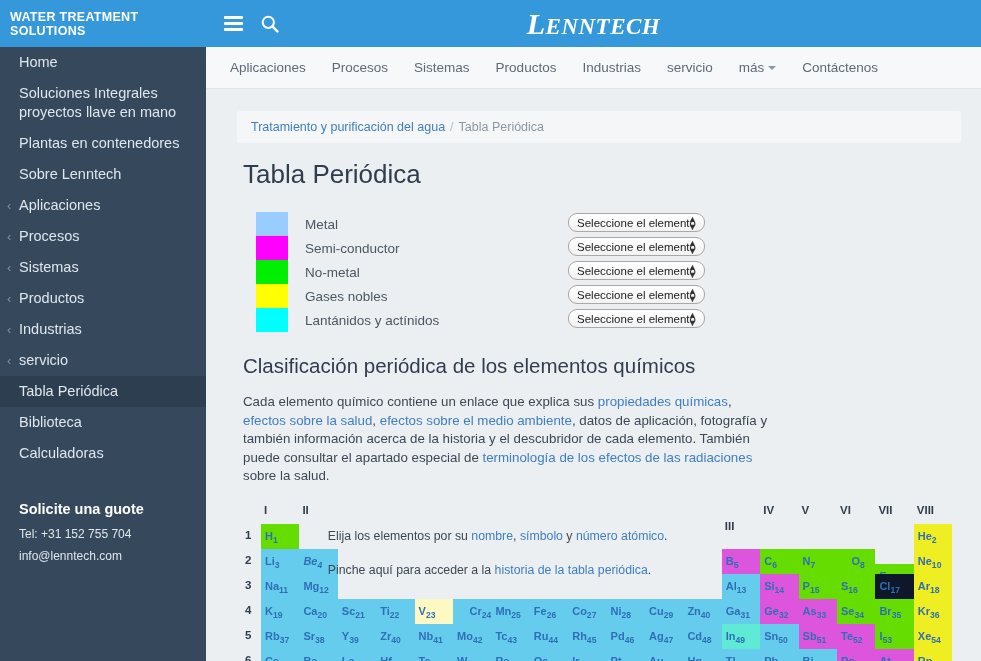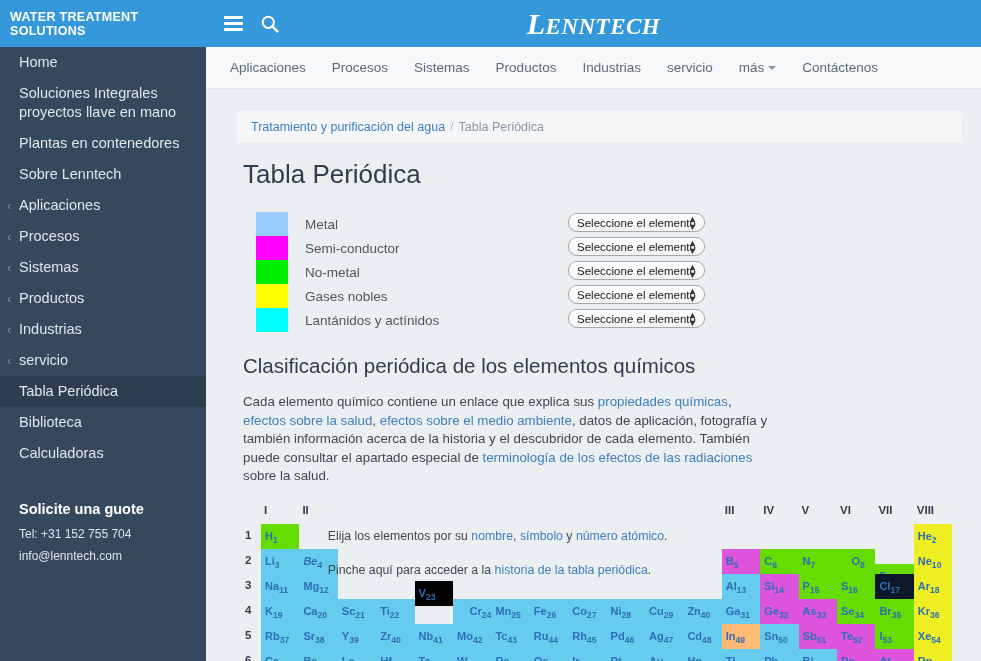--- a/index.html
+++ b/index.html
@@ -354,21 +354,21 @@
           </div>
         </div>
 
       <h2 id="section-title">Clasificación periódica de los elementos químicos</h2>
 
       <p id="intro"><span>Cada elemento químico contiene un enlace que explica sus </span><a>propiedades químicas</a><span>, </span><a>efectos sobre la salud</a><span>, </span><a>efectos sobre el medio ambiente</a><span>, datos de aplicación, fotografía y también información acerca de la historia y el descubridor de cada elemento. También puede consultar el apartado especial de </span><a>terminología de los efectos de las radiaciones</a><span> sobre la salud.</span></p>
 
       <div id="ptable">
           <div class="grp-head" style="left: 21px; top: 2px;">I</div>
           <div class="grp-head" style="left: 59.4px; top: 2px;">II</div>
-          <div class="grp-head" style="left: 481.8px; top: 2px;">III</div>
+          <div class="grp-head" style="left: 481.8px; top: 18px;">III</div>
           <div class="grp-head" style="left: 520.2px; top: 2px;">IV</div>
           <div class="grp-head" style="left: 558.6px; top: 2px;">V</div>
           <div class="grp-head" style="left: 597px; top: 2px;">VI</div>
           <div class="grp-head" style="left: 635.4px; top: 2px;">VII</div>
           <div class="grp-head" style="left: 673.8px; top: 2px;">VIII</div>
           <div class="per-head" style="left: 2px; top: 27px;">1</div>
           <div class="per-head" style="left: 2px; top: 52px;">2</div>
           <div class="per-head" style="left: 2px; top: 77px;">3</div>
           <div class="per-head" style="left: 2px; top: 102px;">4</div>
           <div class="per-head" style="left: 2px; top: 127px;">5</div>
@@ -388,21 +388,21 @@
           <div class="cell" style="left: 478.8px; top: 72px; width: 38.4px; height: 25px; background: rgb(102, 204, 238);"><span>Al</span><sub>13</sub></div>
           <div class="cell" style="left: 517.2px; top: 72px; width: 38.4px; height: 25px; background: rgb(221, 85, 221);"><span>Si</span><sub>14</sub></div>
           <div class="cell" style="left: 555.6px; top: 72px; width: 38.4px; height: 25px; background: rgb(102, 221, 0);"><span>P</span><sub>15</sub></div>
           <div class="cell" style="left: 594px; top: 72px; width: 38.4px; height: 25px; background: rgb(102, 221, 0);"><span>S</span><sub>16</sub></div>
           <div class="cell" style="left: 632.4px; top: 72px; width: 38.4px; height: 25px; background: #0f172a;"><span>Cl</span><sub>17</sub></div>
           <div class="cell" style="left: 670.8px; top: 72px; width: 38.4px; height: 25px; background: rgb(238, 238, 34);"><span>Ar</span><sub>18</sub></div>
           <div class="cell" style="left: 18px; top: 97px; width: 38.4px; height: 25px; background: rgb(102, 204, 238);"><span>K</span><sub>19</sub></div>
           <div class="cell" style="left: 56.4px; top: 97px; width: 38.4px; height: 25px; background: rgb(102, 204, 238);"><span>Ca</span><sub>20</sub></div>
           <div class="cell" style="left: 94.8px; top: 97px; width: 38.4px; height: 25px; background: rgb(102, 204, 238);"><span>Sc</span><sub>21</sub></div>
           <div class="cell" style="left: 133.2px; top: 97px; width: 38.4px; height: 25px; background: rgb(102, 204, 238);"><span>Ti</span><sub>22</sub></div>
-          <div class="cell" style="left: 171.6px; top: 79px; width: 38.4px; height: 25px; background: #000000;"><span>V</span><sub>23</sub></div>
+          <div class="cell" style="left: 171.6px; top: 97px; width: 38.4px; height: 25px; background: #fef9c3;"><span>V</span><sub>23</sub></div>
           <div class="cell" style="left: 210px; top: 97px; width: 38.4px; height: 25px; background: rgb(102, 204, 238); text-align: right;"><span>Cr</span><sub>24</sub></div>
           <div class="cell" style="left: 248.4px; top: 97px; width: 38.4px; height: 25px; background: rgb(102, 204, 238);"><span>Mn</span><sub>25</sub></div>
           <div class="cell" style="left: 286.8px; top: 97px; width: 38.4px; height: 25px; background: rgb(102, 204, 238);"><span>Fe</span><sub>26</sub></div>
           <div class="cell" style="left: 325.2px; top: 97px; width: 38.4px; height: 25px; background: rgb(102, 204, 238);"><span>Co</span><sub>27</sub></div>
           <div class="cell" style="left: 363.6px; top: 97px; width: 38.4px; height: 25px; background: rgb(102, 204, 238);"><span>Ni</span><sub>28</sub></div>
           <div class="cell" style="left: 402px; top: 97px; width: 38.4px; height: 25px; background: rgb(102, 204, 238);"><span>Cu</span><sub>29</sub></div>
           <div class="cell" style="left: 440.4px; top: 97px; width: 38.4px; height: 25px; background: rgb(102, 204, 238);"><span>Zn</span><sub>40</sub></div>
           <div class="cell" style="left: 478.8px; top: 97px; width: 38.4px; height: 25px; background: rgb(102, 204, 238);"><span>Ga</span><sub>31</sub></div>
           <div class="cell" style="left: 517.2px; top: 97px; width: 38.4px; height: 25px; background: rgb(221, 85, 221);"><span>Ge</span><sub>32</sub></div>
           <div class="cell" style="left: 555.6px; top: 97px; width: 38.4px; height: 25px; background: rgb(221, 85, 221);"><span>As</span><sub>33</sub></div>
@@ -414,21 +414,21 @@
           <div class="cell" style="left: 94.8px; top: 122px; width: 38.4px; height: 25px; background: rgb(102, 204, 238);"><span>Y</span><sub>39</sub></div>
           <div class="cell" style="left: 133.2px; top: 122px; width: 38.4px; height: 25px; background: rgb(102, 204, 238);"><span>Zr</span><sub>40</sub></div>
           <div class="cell" style="left: 171.6px; top: 122px; width: 38.4px; height: 25px; background: rgb(102, 204, 238);"><span>Nb</span><sub>41</sub></div>
           <div class="cell" style="left: 210px; top: 122px; width: 38.4px; height: 25px; background: rgb(102, 204, 238);"><span>Mo</span><sub>42</sub></div>
           <div class="cell" style="left: 248.4px; top: 122px; width: 38.4px; height: 25px; background: rgb(102, 204, 238);"><span>Tc</span><sub>43</sub></div>
           <div class="cell" style="left: 286.8px; top: 122px; width: 38.4px; height: 25px; background: rgb(102, 204, 238);"><span>Ru</span><sub>44</sub></div>
           <div class="cell" style="left: 325.2px; top: 122px; width: 38.4px; height: 25px; background: rgb(102, 204, 238);"><span>Rh</span><sub>45</sub></div>
           <div class="cell" style="left: 363.6px; top: 122px; width: 38.4px; height: 25px; background: rgb(102, 204, 238);"><span>Pd</span><sub>46</sub></div>
           <div class="cell" style="left: 402px; top: 122px; width: 38.4px; height: 25px; background: rgb(102, 204, 238);"><span>Ag</span><sub>47</sub></div>
           <div class="cell" style="left: 440.4px; top: 122px; width: 38.4px; height: 25px; background: rgb(102, 204, 238);"><span>Cd</span><sub>48</sub></div>
-          <div class="cell" style="left: 478.8px; top: 122px; width: 38.4px; height: 25px; background: #fdba74;"><span>In</span><sub>49</sub></div>
+          <div class="cell" style="left: 478.8px; top: 122px; width: 38.4px; height: 25px; background: #5eead4;"><span>In</span><sub>49</sub></div>
           <div class="cell" style="left: 517.2px; top: 122px; width: 38.4px; height: 25px; background: rgb(102, 204, 238);"><span>Sn</span><sub>50</sub></div>
           <div class="cell" style="left: 555.6px; top: 122px; width: 38.4px; height: 25px; background: rgb(221, 85, 221);"><span>Sb</span><sub>51</sub></div>
           <div class="cell" style="left: 594px; top: 122px; width: 38.4px; height: 25px; background: rgb(221, 85, 221);"><span>Te</span><sub>52</sub></div>
           <div class="cell" style="left: 632.4px; top: 122px; width: 41px; height: 25px; background: rgb(102, 221, 0);"><span>I</span><sub>53</sub></div>
           <div class="cell" style="left: 670.8px; top: 122px; width: 38.4px; height: 25px; background: rgb(238, 238, 34);"><span>Xe</span><sub>54</sub></div>
           <div class="cell" style="left: 18px; top: 147px; width: 38.4px; height: 25px; background: rgb(102, 204, 238);"><span>Cs</span><sub>55</sub></div>
           <div class="cell" style="left: 56.4px; top: 147px; width: 38.4px; height: 25px; background: rgb(102, 204, 238);"><span>Ba</span><sub>56</sub></div>
           <div class="cell" style="left: 94.8px; top: 147px; width: 38.4px; height: 25px; background: rgb(102, 204, 238);"><span>La</span><sub>57</sub></div>
           <div class="cell" style="left: 133.2px; top: 147px; width: 38.4px; height: 25px; background: rgb(102, 204, 238);"><span>Hf</span><sub>72</sub></div>
           <div class="cell" style="left: 171.6px; top: 147px; width: 38.4px; height: 25px; background: rgb(102, 204, 238);"><span>Ta</span><sub>73</sub></div>

